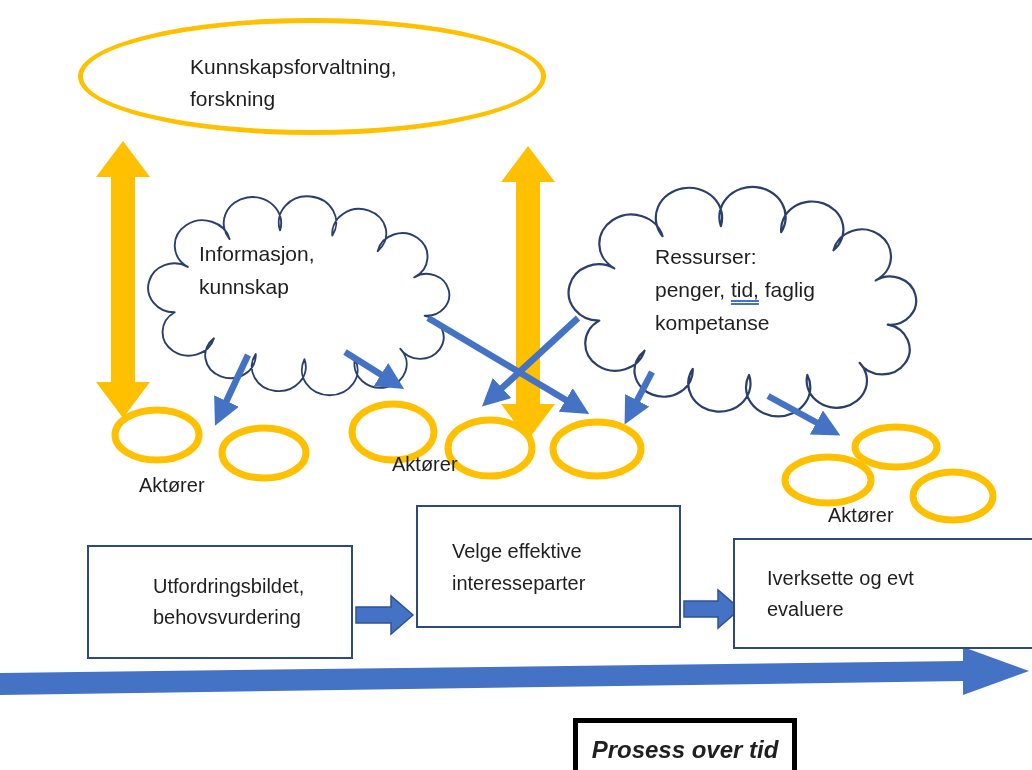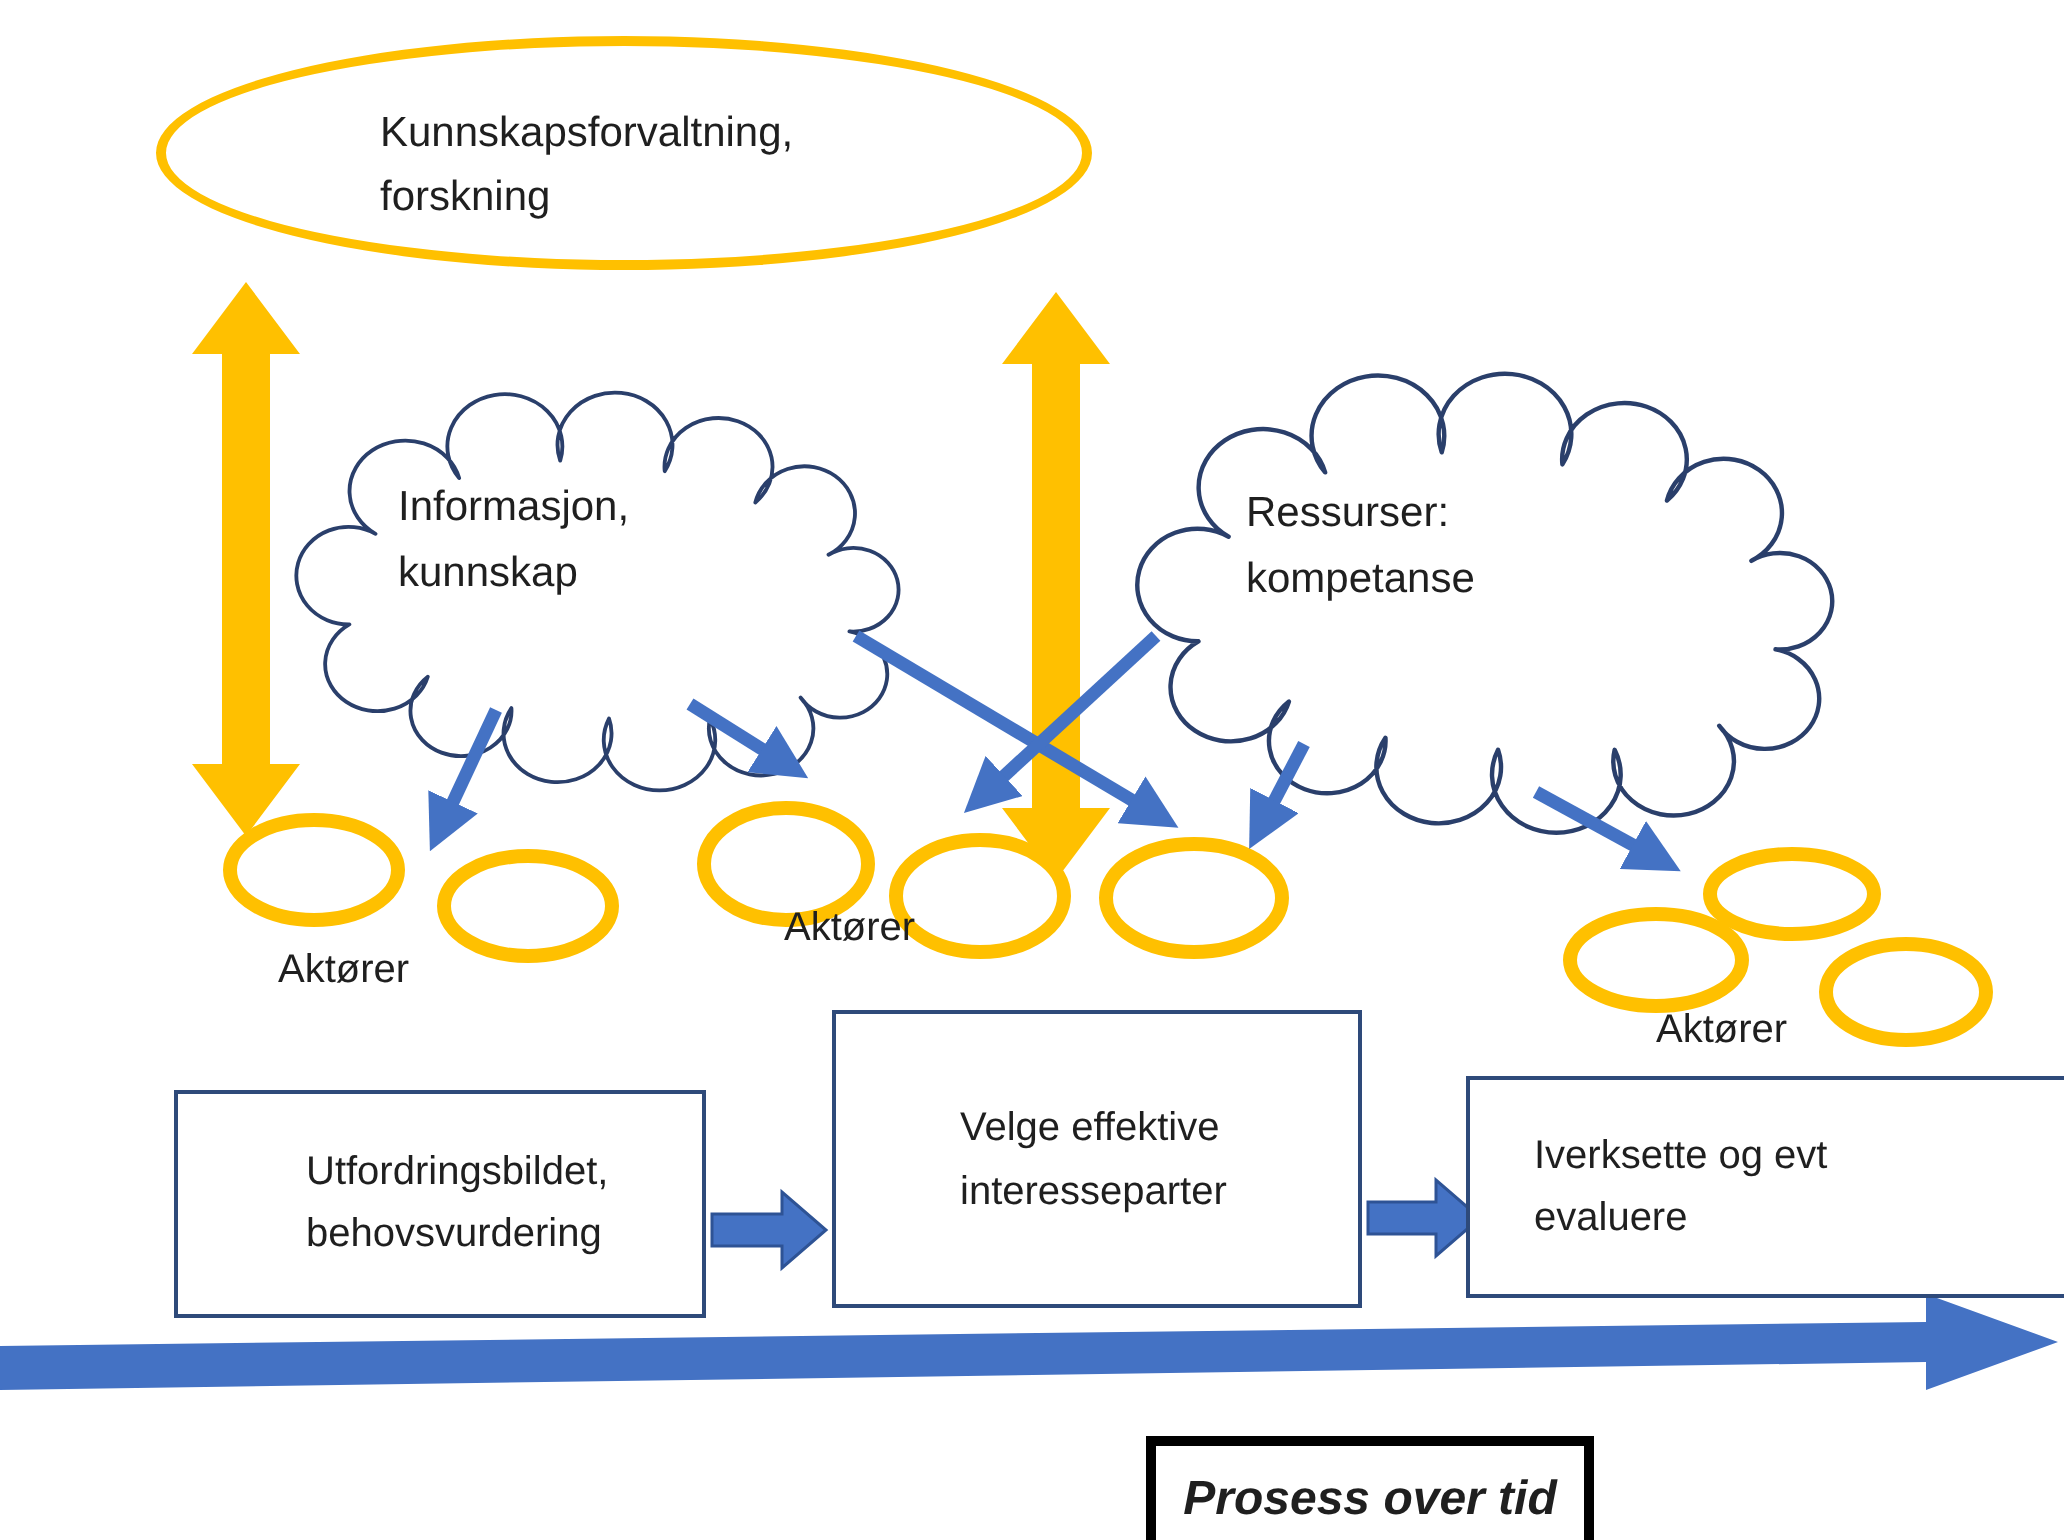--- a/index.html
+++ b/index.html
@@ -8,38 +8,38 @@
     font-family:"Liberation Sans", sans-serif;color:#1f1f1f;border-radius:31px;
   }
   svg.layer{position:absolute;left:0;top:0;}
   .big-ellipse{
     position:absolute;left:78px;top:18px;width:458px;height:107px;
     border:5px solid #FFC000;border-radius:50%;
   }
   .title-text{position:absolute;left:190px;top:51px;font-size:21px;line-height:32px;}
   .cloud-text{position:absolute;font-size:21px;line-height:33px;}
   .cloud-text.info{left:199px;top:237px;}
-  .cloud-text.res{left:623px;top:240px;}
+  .cloud-text.res{left:655px;top:240px;}
   .underl{
     text-decoration:underline;
     -webkit-text-decoration:underline double #4472C4;
     text-decoration:underline double #4472C4;
     text-underline-offset:3px;
   }
   .actor-label{position:absolute;font-size:20px;}
   .actor-label.l1{left:139px;top:474px;}
   .actor-label.l2{left:392px;top:453px;}
   .actor-label.l3{left:828px;top:504px;}
   .pbox{
     position:absolute;border:2px solid #2E4A7A;background:#ffffff;
     display:flex;flex-direction:column;justify-content:center;
     font-size:20px;line-height:31px;box-sizing:border-box;
   }
   .pbox.b1{left:87px;top:545px;width:266px;height:114px;padding-left:64px;}
-  .pbox.b2{left:416px;top:505px;width:265px;height:149px;padding-left:62px;line-height:32px;}
+  .pbox.b2{left:416px;top:505px;width:265px;height:123px;padding-left:34px;line-height:32px;}
   .pbox.b3{left:733px;top:538px;width:313px;height:111px;padding-left:32px;}
   .timeline-box{
     position:absolute;left:573px;top:718px;width:214px;height:54px;
     border:5px solid #000000;background:#ffffff;
     display:flex;align-items:center;justify-content:center;
     font-size:24px;font-weight:bold;font-style:italic;
   }
 </style>
 </head>
 <body>
@@ -102,20 +102,21 @@
     <div>Kunnskapsforvaltning,</div>
     <div>forskning</div>
   </div>
 
   <div class="cloud-text info">
     <div>Informasjon,</div>
     <div>kunnskap</div>
   </div>
   <div class="cloud-text res">
     <div>Ressurser:</div>
+    <div><span>penger, </span><span class="underl">tid,</span><span> faglig</span></div>
     <div>kompetanse</div>
   </div>
 
   <div class="actor-label l1">Aktører</div>
   <div class="actor-label l2">Aktører</div>
   <div class="actor-label l3">Aktører</div>
 
   <div class="pbox b1">
     <div>Utfordringsbildet,</div>
     <div>behovsvurdering</div>

